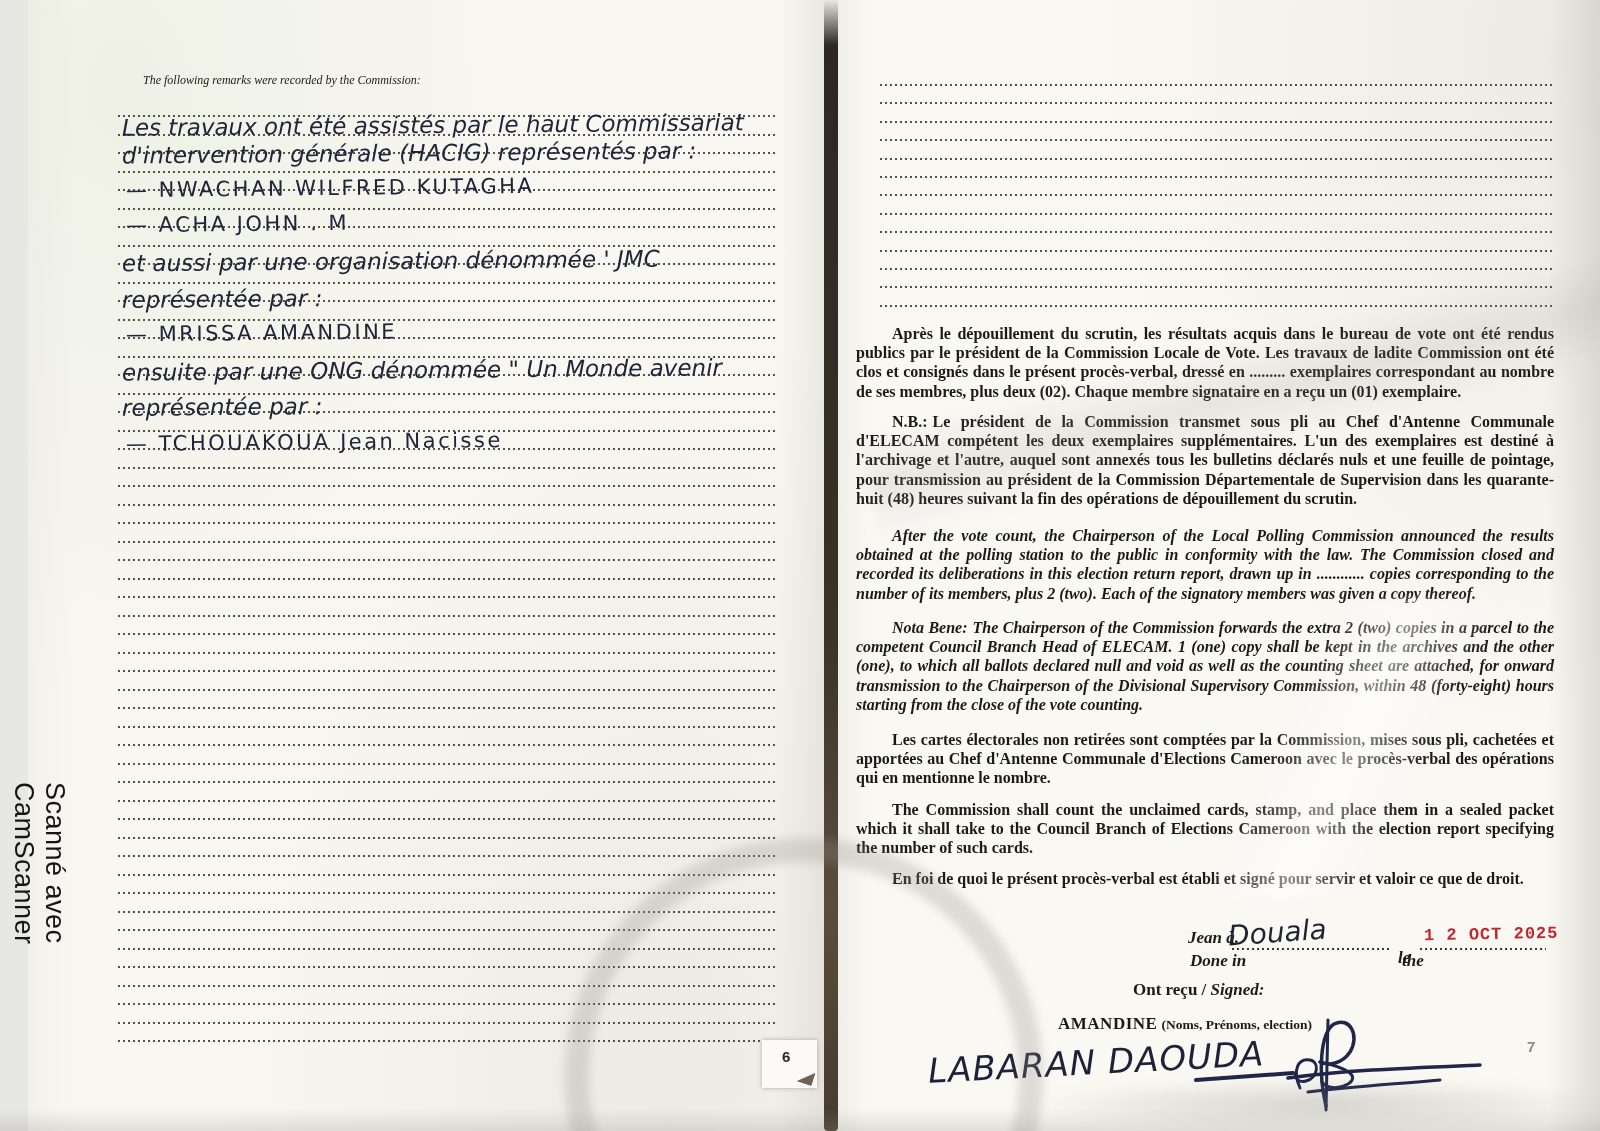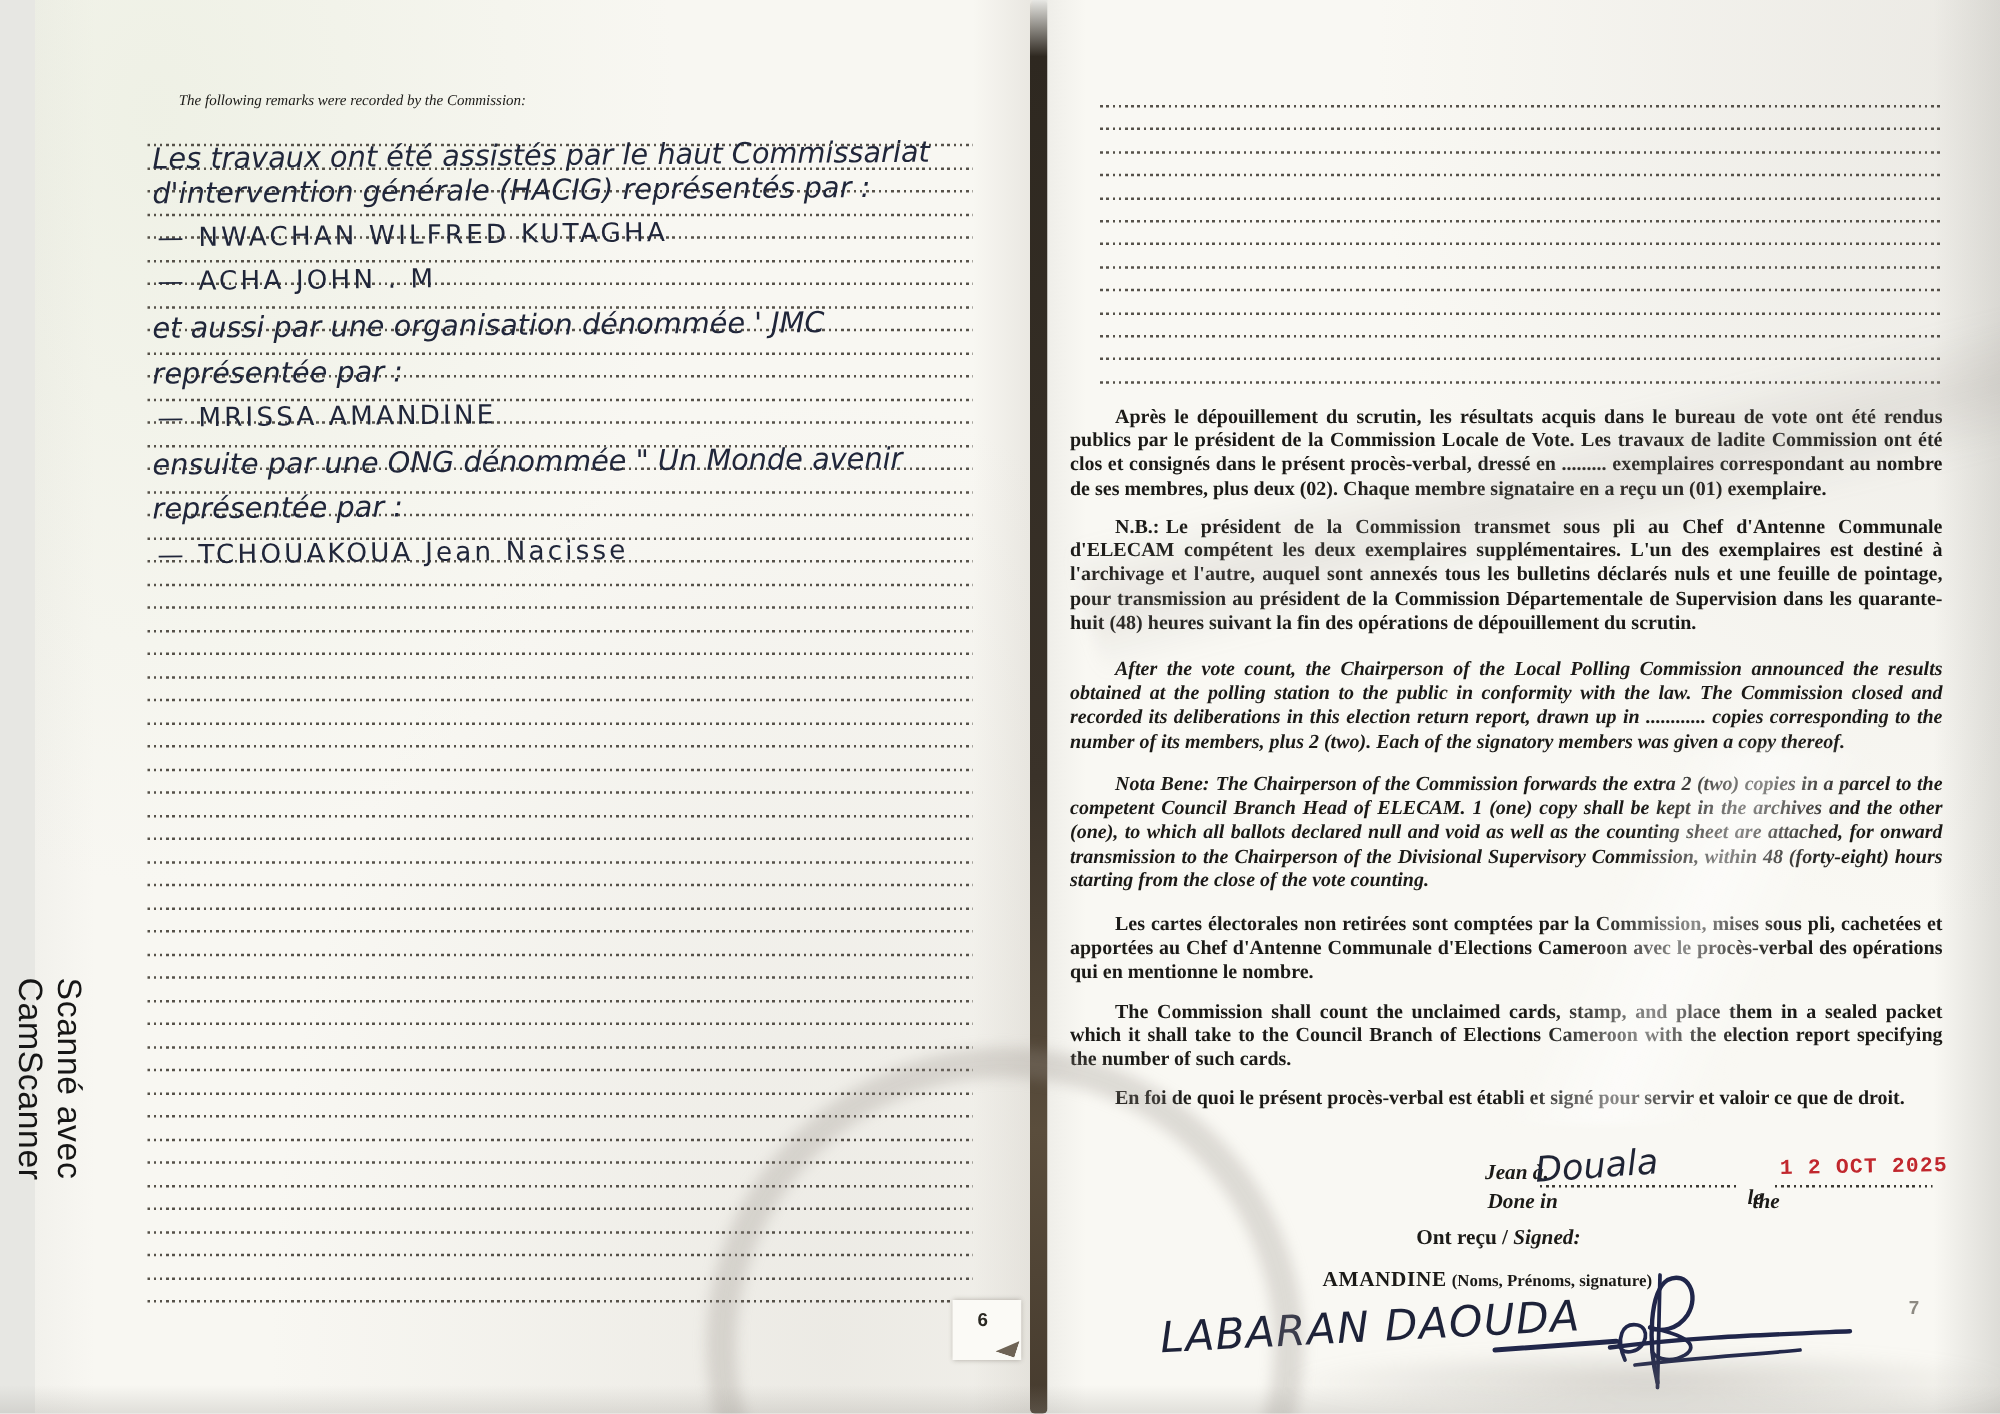--- a/index.html
+++ b/index.html
@@ -242,21 +242,21 @@
   <div class="closing-label" style="left:1190px; top:951px;">Done in</div>
   <div class="closing-label" style="left:1402px; top:951px;">the</div>
 
   <div class="ont-signe">
     <span>Ont reçu /</span>
     <span class="it">Signed:</span>
   </div>
 
   <div class="president-line">
     <span class="pres">AMANDINE</span>
-    <span class="pres-note">(Noms, Prénoms, signature)</span>
+    <span class="pres-note">(Noms, Prénoms, election)</span>
   </div>
 
   <div class="sig-name">LABARAN DAOUDA</div>
   <svg class="sig-flourish" width="300" height="95" viewBox="0 0 300 95">
     <g fill="none" stroke="#20264a" stroke-linecap="round">
       <path d="M8,62 L105,55" stroke-width="4"></path>
       <path d="M112,70 C104,52 110,40 122,42 C132,44 130,60 118,63 C110,65 106,60 108,54" stroke-width="3"></path>
       <path d="M138,88 C130,55 132,15 146,6 C162,-2 172,18 162,34 C154,46 140,48 132,44" stroke-width="3.5"></path>
       <path d="M140,2 L138,92" stroke-width="3"></path>
       <path d="M100,60 C160,52 220,50 292,47" stroke-width="3.5"></path>

